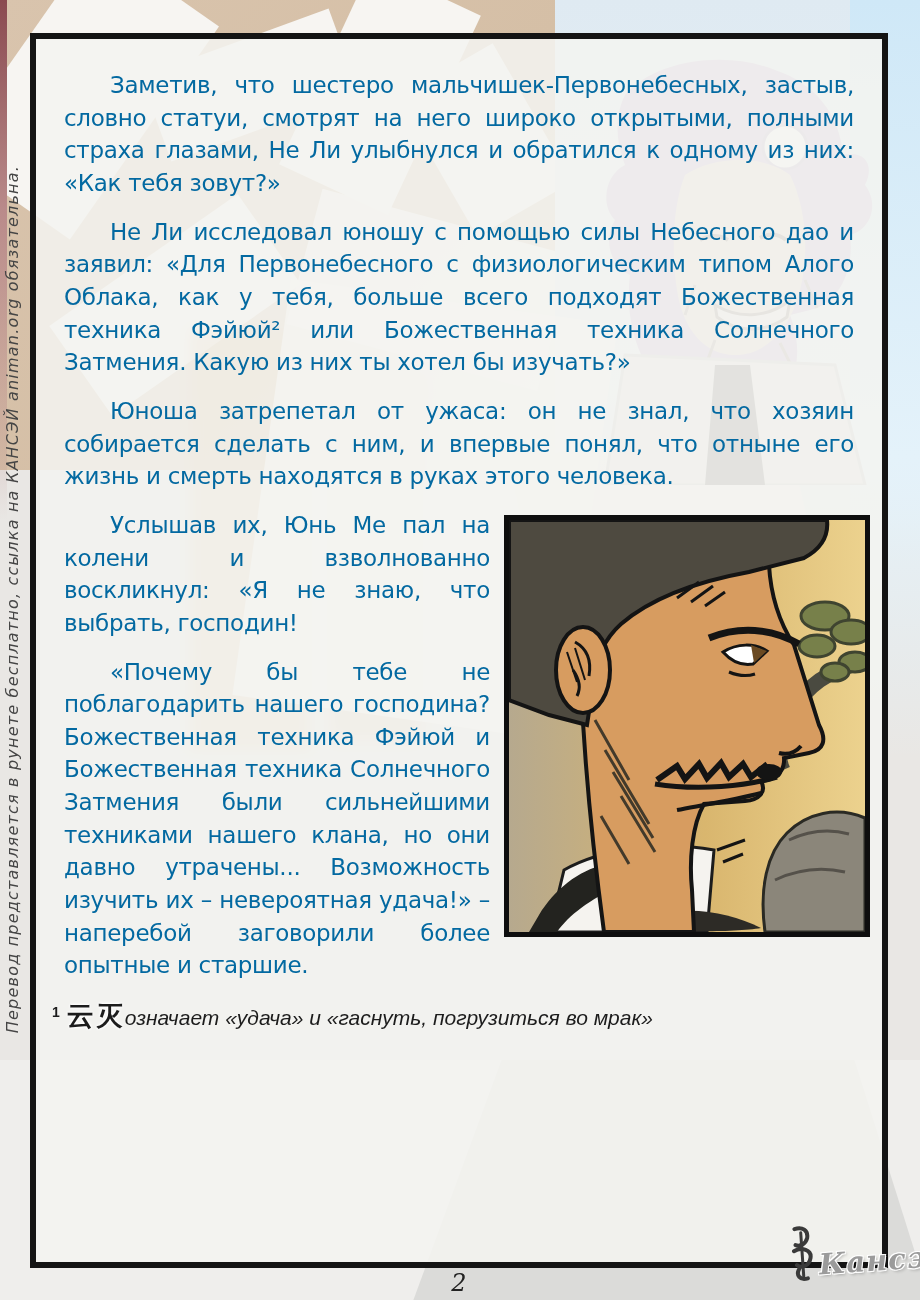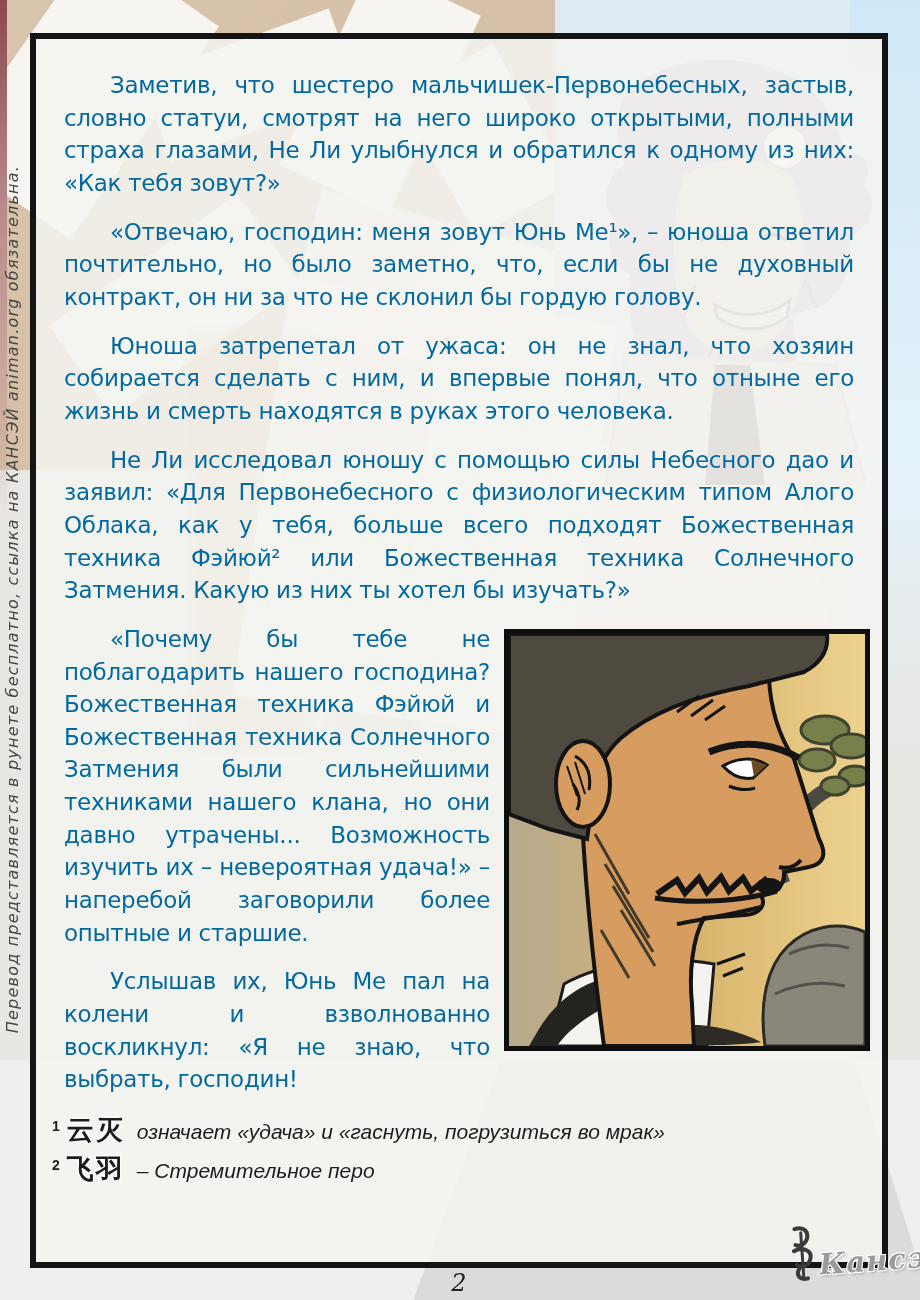--- a/index.html
+++ b/index.html
@@ -37,21 +37,21 @@
     letter-spacing:-0.3px;color:#0369a1;}
 
   
   .inset{float:right;width:356px;height:412px;border:5px solid #0e0e0e;margin:6px 0 10px 14px;background:#e2bd72;}
   .inset svg{display:block;width:100%;height:100%;}
 
   
   .footnotes{clear:both;margin-top:10px;padding-left:4px;font-family:"Liberation Sans",sans-serif;}
   .fn{margin:3px 0;font-style:italic;font-size:21px;color:#1c1c1c;}
   .fn sup{font-size:14px;font-style:normal;margin-right:7px;font-weight:bold;}
-  .fn .term{font-style:normal;font-weight:bold;font-size:27px;letter-spacing:2px;margin-right:12px;
+  .fn .term{font-style:normal;font-weight:bold;font-size:27px;letter-spacing:2px;margin-right:0;
     font-family:"DejaVu Sans",sans-serif;text-shadow:0 0 3px #fff,0 0 3px #fff,0 0 4px #fff;text-align:right;}
 
   
   .pagenum{position:absolute;left:30px;top:1269px;width:858px;text-align:center;
     font-family:"DejaVu Serif",serif;font-style:italic;font-size:24px;color:#222;z-index:2;}
   .watermark{position:absolute;left:790px;top:1220px;transform:rotate(-4deg);z-index:5;
     display:flex;align-items:flex-end;gap:2px;color:#9b9b9b;font-family:"DejaVu Serif",serif;
     font-style:italic;font-weight:bold;font-size:29px;letter-spacing:1px;
     text-shadow:-1px -1px 0 #fff,1px -1px 0 #fff,-1px 1px 0 #fff,1px 1px 0 #fff,2px 2px 3px rgba(0,0,0,.25);}
 </style>
@@ -87,23 +87,22 @@
       <path d="M60,300 L270,310 L300,430 L40,430 Z" fill="#e3e1de" stroke="#c9c6c2" stroke-width="3"></path>
       <path d="M150,310 L185,310 L200,430 L140,430 Z" fill="#6e6a66"></path>
     </svg>
   </div>
 
   <div class="credit">Перевод представляется в рунете бесплатно, ссылка на КАНСЭЙ animan.org обязательна.</div>
 
   <div class="textbox">
     <div class="story">
       <p>Заметив, что шестеро мальчишек-Первонебесных, застыв, словно статуи, смотрят на него широко открытыми, полными страха глазами, Не Ли улыбнулся и обратился к одному из них: «Как тебя зовут?»</p>
-      <p>«Отвечаю, господин: меня зовут Юнь Ме¹», – юноша ответил почтительно, но было заметно, что, если бы не духовный контракт, он ни за что не склонил бы гордую голову.</p>
+      <p>Не Ли исследовал юношу с помощью силы Небесного дао и заявил: «Для Первонебесного с физиологическим типом Алого Облака, как у тебя, больше всего подходят Божественная техника Фэйюй² или Божественная техника Солнечного Затмения. Какую из них ты хотел бы изучать?»</p>
       <p>Юноша затрепетал от ужаса: он не знал, что хозяин собирается сделать с ним, и впервые понял, что отныне его жизнь и смерть находятся в руках этого человека.</p>
-      <p>Не Ли исследовал юношу с помощью силы Небесного дао и заявил: «Для Первонебесного с физиологическим типом Алого Облака, как у тебя, больше всего подходят Божественная техника Фэйюй² или Божественная техника Солнечного Затмения. Какую из них ты хотел бы изучать?»</p>
 
       <div class="inset">
         <svg viewBox="0 0 356 412">
           <defs>
             <linearGradient id="bgGold" x1="0" y1="0" x2="1" y2="0">
               <stop offset="0" stop-color="#b6a98e"></stop>
               <stop offset="0.55" stop-color="#d9b66e"></stop>
               <stop offset="1" stop-color="#ecd28e"></stop>
             </linearGradient>
           </defs>
@@ -146,30 +145,27 @@
           <path d="M146,264 C190,271 238,266 268,257" stroke="#141414" stroke-width="5" fill="none"></path>
           <ellipse cx="260" cy="252" rx="13" ry="8" fill="#141414"></ellipse>
 
           <path d="M168,290 C200,284 230,279 252,273" stroke="#141414" stroke-width="4" fill="none"></path>
           <path d="M208,330 l28,-10 M214,342 l20,-8" stroke="#141414" stroke-width="3"></path>
 
           <path d="M96,230 l44,74 M104,252 l40,66 M112,276 l34,56 M92,296 l28,48 M86,200 l34,60" stroke="#2a2a22" stroke-width="3" opacity="0.85"></path>
         </svg>
       </div>
 
+      <p>Услышав их, Юнь Ме пал на колени и взволнованно воскликнул: «Я не знаю, что выбрать, господин!</p>
       <p>«Почему бы тебе не поблагодарить нашего господина? Божественная техника Фэйюй и Божественная техника Солнечного Затмения были сильнейшими техниками нашего клана, но они давно утрачены... Возможность изучить их – невероятная удача!» – наперебой заговорили более опытные и старшие.</p>
-      <p>Услышав их, Юнь Ме пал на колени и взволнованно воскликнул: «Я не знаю, что выбрать, господин!</p>
     </div>
 
     <div class="footnotes">
       <div class="fn">
         <sup>1</sup><span class="term">云灭</span><span class="fn-text">означает «удача» и «гаснуть, погрузиться во мрак»</span>
-      </div>
-      <div class="fn">
-        <sup>2</sup><span class="term">飞羽</span><span class="fn-text">– Стремительное перо</span>
       </div>
     </div>
   </div>
 
   <div class="pagenum">2</div>
 
   <div class="watermark">
     <svg width="26" height="58" viewBox="0 0 26 58">
       <path d="M6,4 C14,2 20,6 18,14 C16,20 10,22 6,20 M4,26 C12,22 22,26 20,34 C18,42 10,44 6,40 M8,44 C4,50 8,56 16,54" stroke="#3a3a3a" stroke-width="4" fill="none" stroke-linecap="round"></path>
       <path d="M12,8 L12,52" stroke="#3a3a3a" stroke-width="3" stroke-linecap="round"></path>

